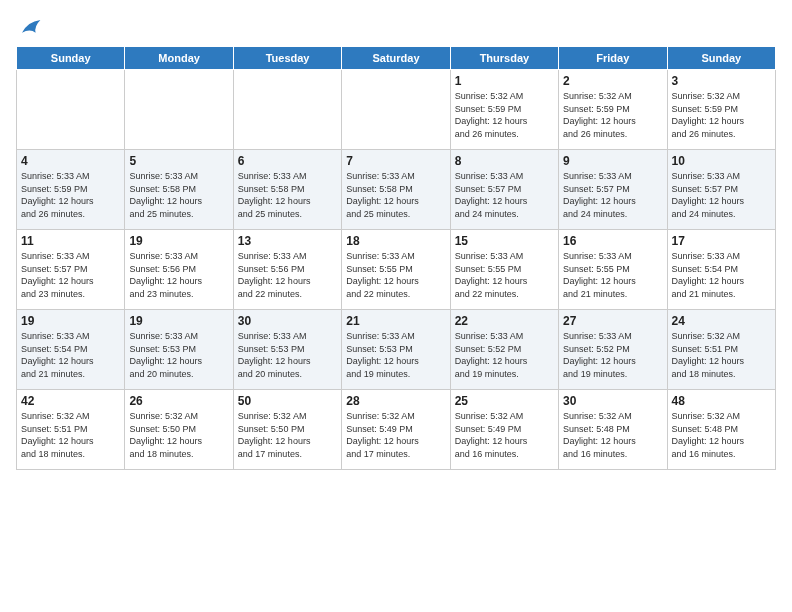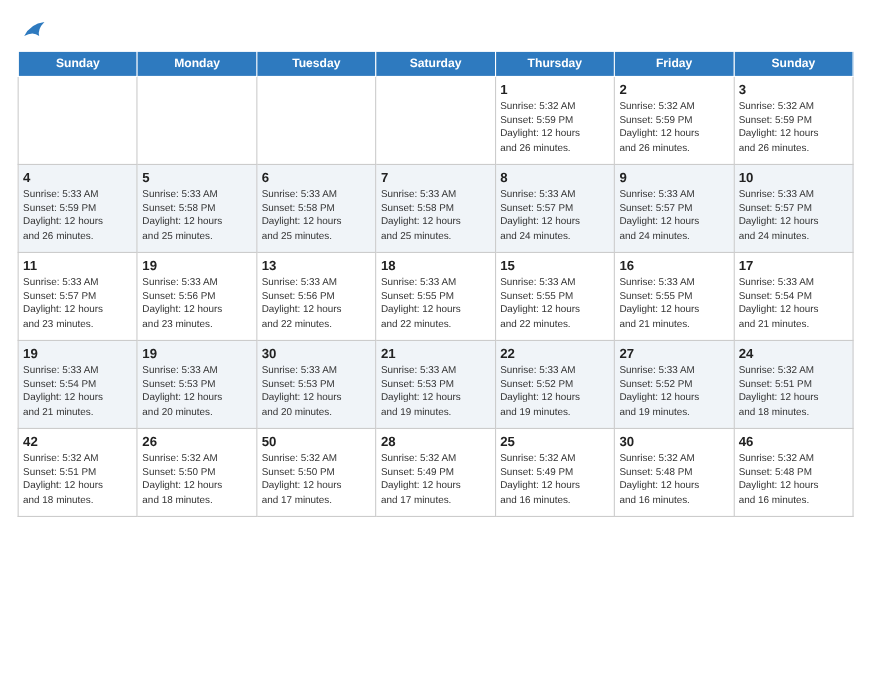--- a/index.html
+++ b/index.html
@@ -260,19 +260,19 @@
           </td>
           <td>
             <div class="day-number">25</div>
             <div class="day-info">Sunrise: 5:32 AM<br>Sunset: 5:49 PM<br>Daylight: 12 hours<br>and 16 minutes.</div>
           </td>
           <td>
             <div class="day-number">30</div>
             <div class="day-info">Sunrise: 5:32 AM<br>Sunset: 5:48 PM<br>Daylight: 12 hours<br>and 16 minutes.</div>
           </td>
           <td>
-            <div class="day-number">46</div>
+            <div class="day-number">48</div>
             <div class="day-info">Sunrise: 5:32 AM<br>Sunset: 5:48 PM<br>Daylight: 12 hours<br>and 16 minutes.</div>
           </td>
         </tr>
       </tbody>
   </table>
 </div>
 
 </body></html>

